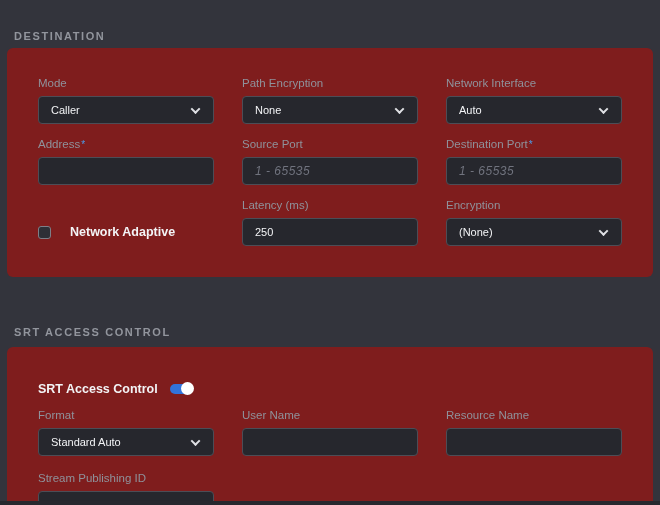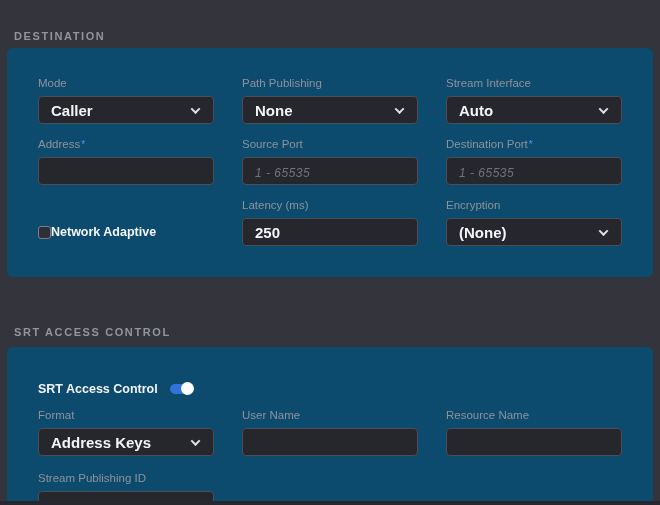--- a/index.html
+++ b/index.html
@@ -14,21 +14,21 @@
     padding: 6px 14px 6px 14px;
     font-size: 11px;
     font-weight: 700;
     letter-spacing: 1.6px;
     color: #92959d;
     margin-top: 24px;
   }
   .section-header.second { padding-top: 25px; padding-bottom: 9px; }
   .panel {
     margin: 0 7px;
-    background: #0c4a6e;
+    background: #7f1d1d;
     border-radius: 6px;
     padding: 29px 31px 31px 31px;
   }
   .grid-row {
     display: grid;
     grid-template-columns: 176px 176px 176px;
     column-gap: 28px;
     margin-bottom: 14px;
   }
   .grid-row:last-child { margin-bottom: 0; }
@@ -46,22 +46,22 @@
     margin-left: 1px;
   }
   .text-input, .select-box {
     width: 100%;
     height: 28px;
     background: #26272d;
     border: 1px solid #4c4d56;
     border-radius: 4px;
     color: #f3f4f6;
     font-family: "Liberation Sans", "DejaVu Sans", sans-serif;
-    font-size: 15px;
-    font-weight: 700;
+    font-size: 11px;
+    font-weight: 400;
     padding: 0 12px;
     outline: none;
   }
   .text-input::placeholder {
     color: #70737e;
     font-style: italic;
     font-weight: 400;
     font-size: 12px;
     letter-spacing: 0.5px;
   }
@@ -75,21 +75,21 @@
     width: 7px; height: 7px;
     border-right: 2px solid #dfe0e4;
     border-bottom: 2px solid #dfe0e4;
     transform: rotate(45deg) translate(-1px,-1px);
     margin-right: 2px;
     flex: 0 0 auto;
   }
   .checkbox-row {
     display: flex;
     align-items: center;
-    gap: 0;
+    gap: 19px;
     height: 28px;
     align-self: end;
     cursor: pointer;
   }
   .checkbox {
     width: 13px; height: 13px;
     border: 1.5px solid #7d7f88;
     border-radius: 3px;
     background: #2e2f36;
     flex: 0 0 auto;
@@ -137,28 +137,28 @@
 <div class="panel">
   <div class="grid-row">
     <div>
       <span class="field-label">Mode</span>
       <div class="select-box">
         <span>Caller</span>
         <span class="chevron"></span>
       </div>
     </div>
     <div>
-      <span class="field-label">Path Publishing</span>
+      <span class="field-label">Path Encryption</span>
       <div class="select-box">
         <span>None</span>
         <span class="chevron"></span>
       </div>
     </div>
     <div>
-      <span class="field-label">Stream Interface</span>
+      <span class="field-label">Network Interface</span>
       <div class="select-box">
         <span>Auto</span>
         <span class="chevron"></span>
       </div>
     </div>
   </div>
 
   <div class="grid-row">
     <div>
       <span class="field-label"><span>Address</span><span class="required-mark">*</span></span>
@@ -200,21 +200,21 @@
     <span class="bold-label">SRT Access Control</span>
     <div class="toggle">
       <span class="knob"></span>
     </div>
   </div>
 
   <div class="grid-row">
     <div>
       <span class="field-label">Format</span>
       <div class="select-box">
-        <span>Address Keys</span>
+        <span>Standard Auto</span>
         <span class="chevron"></span>
       </div>
     </div>
     <div>
       <span class="field-label">User Name</span>
       <input class="text-input" type="text" value="" style="">
     </div>
     <div>
       <span class="field-label">Resource Name</span>
       <input class="text-input" type="text" value="" style="">

